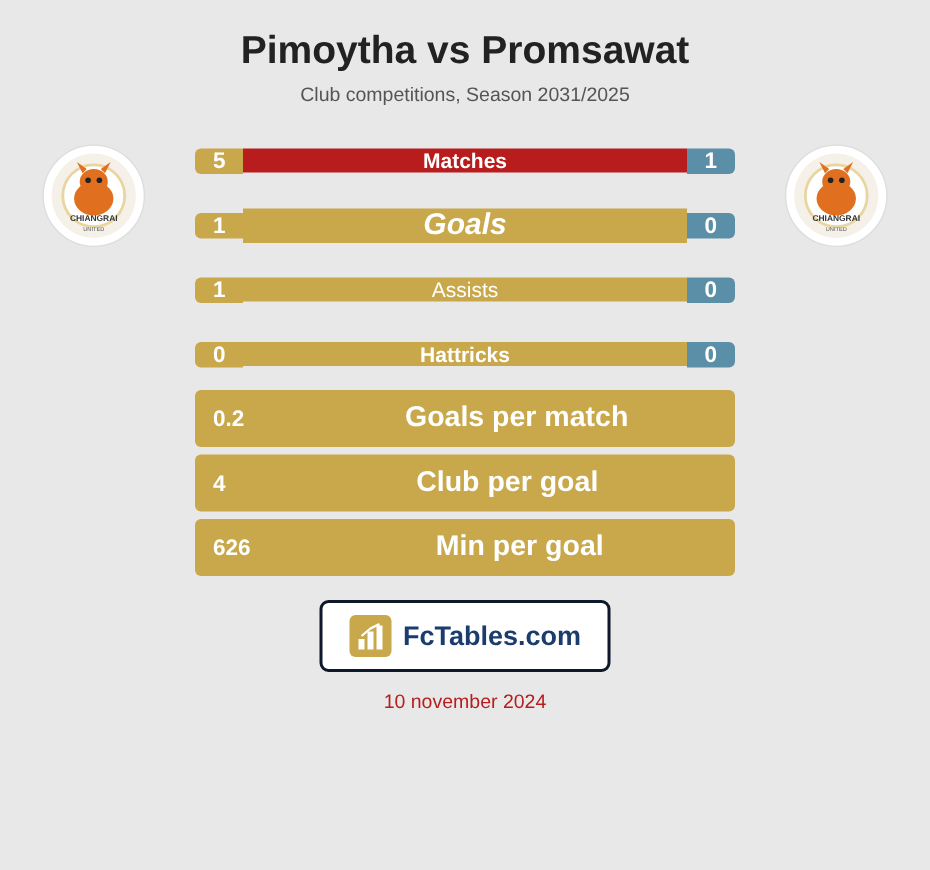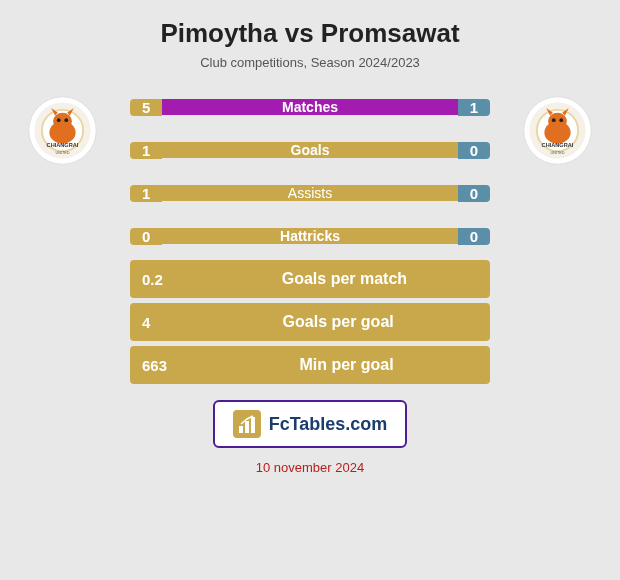--- a/index.html
+++ b/index.html
@@ -74,21 +74,21 @@
       height: 38px;
       border-radius: 4px;
       overflow: hidden;
       position: relative;
     }
     .stat-row.two-sided {
       background: transparent;
     }
     .brand-box {
       background: #fff;
-      border: 2px solid #4c1d95;
+      border: 2px solid #0f172a;
       border-radius: 6px;
       padding: 8px 18px;
       margin-top: 16px;
       display: flex;
       align-items: center;
       gap: 8px;
     }
     .brand-text {
       font-size: 18px;
       font-weight: bold;
@@ -125,31 +125,31 @@
     .full-bar-left-val {
       color: #fff;
       font-weight: bold;
       font-size: 15px;
       padding: 0 12px;
       flex-shrink: 0;
     }
     .full-bar-label {
       flex: 1;
       color: #fff;
-      font-size: 16px;
+      font-size: 19px;
       font-weight: bold;
       text-align: center;
     }
   </style>
 </head>
 <body>
 
 <div class="container">
   <div class="title">Pimoytha vs Promsawat</div>
-  <div class="subtitle">Club competitions, Season 2024/2023</div>
+  <div class="subtitle">Club competitions, Season 2031/2025</div>
 
   <div class="stats-section">
 
     <div class="logos-row">
 
       <div class="logo">
         <svg viewBox="0 0 80 80" xmlns="http://www.w3.org/2000/svg">
           <ellipse cx="40" cy="40" rx="36" ry="36" fill="#fff" stroke="#ddd" stroke-width="1"></ellipse>
           <ellipse cx="40" cy="40" rx="30" ry="30" fill="#f5f0e8"></ellipse>
           <circle cx="40" cy="40" r="22" fill="#fff" stroke="#e8d5a0" stroke-width="2"></circle>
@@ -183,34 +183,34 @@
         </svg>
       </div>
     </div>
 
     <div class="bars-column">
 
       <div class="stat-row two-sided" style="display:flex; height:38px; border-radius:4px; overflow:hidden;">
         <div style="background:#c8a84b; display:flex; align-items:center; border-radius:4px 0 0 4px; padding:0 12px;">
           <span style="color:#fff;font-weight:bold;font-size:15px;">5</span>
         </div>
-        <div style="background:#a21caf; flex:1; display:flex; align-items:center; justify-content:center;">
+        <div style="background:#b91c1c; flex:1; display:flex; align-items:center; justify-content:center;">
           <span style="color:#fff;font-size:14px;font-weight:bold;">Matches</span>
         </div>
         <div style="background:#5b8fa8; display:flex; align-items:center; border-radius:0 4px 4px 0; padding:0 12px;">
           <span style="color:#fff;font-weight:bold;font-size:15px;">1</span>
         </div>
       </div>
 
       <div class="stat-row two-sided" style="display:flex; height:38px; border-radius:4px; overflow:hidden;">
         <div style="background:#c8a84b; display:flex; align-items:center; border-radius:4px 0 0 4px; padding:0 12px;">
           <span style="color:#fff;font-weight:bold;font-size:15px;">1</span>
         </div>
         <div style="background:#c8a84b; flex:1; display:flex; align-items:center; justify-content:center;">
-          <span style="color:#fff;font-size:14px;font-weight:bold;">Goals</span>
+          <span style="color:#fff;font-size:20px;font-weight:bold;font-style:italic;">Goals</span>
         </div>
         <div style="background:#5b8fa8; display:flex; align-items:center; border-radius:0 4px 4px 0; padding:0 12px;">
           <span style="color:#fff;font-weight:bold;font-size:15px;">0</span>
         </div>
       </div>
 
       <div class="stat-row two-sided" style="display:flex; height:38px; border-radius:4px; overflow:hidden;">
         <div style="background:#c8a84b; display:flex; align-items:center; border-radius:4px 0 0 4px; padding:0 12px;">
           <span style="color:#fff;font-weight:bold;font-size:15px;">1</span>
         </div>
@@ -234,25 +234,25 @@
         </div>
       </div>
 
       <div class="full-bar-row">
         <span class="full-bar-left-val">0.2</span>
         <span class="full-bar-label">Goals per match</span>
       </div>
 
       <div class="full-bar-row">
         <span class="full-bar-left-val">4</span>
-        <span class="full-bar-label">Goals per goal</span>
+        <span class="full-bar-label">Club per goal</span>
       </div>
 
       <div class="full-bar-row">
-        <span class="full-bar-left-val">663</span>
+        <span class="full-bar-left-val">626</span>
         <span class="full-bar-label">Min per goal</span>
       </div>
 
     </div>
   </div>
 
   <div class="brand-box">
     <div class="brand-icon">
       <svg width="20" height="20" viewBox="0 0 20 20" xmlns="http://www.w3.org/2000/svg">
         <rect x="2" y="12" width="4" height="7" fill="#fff"></rect>

